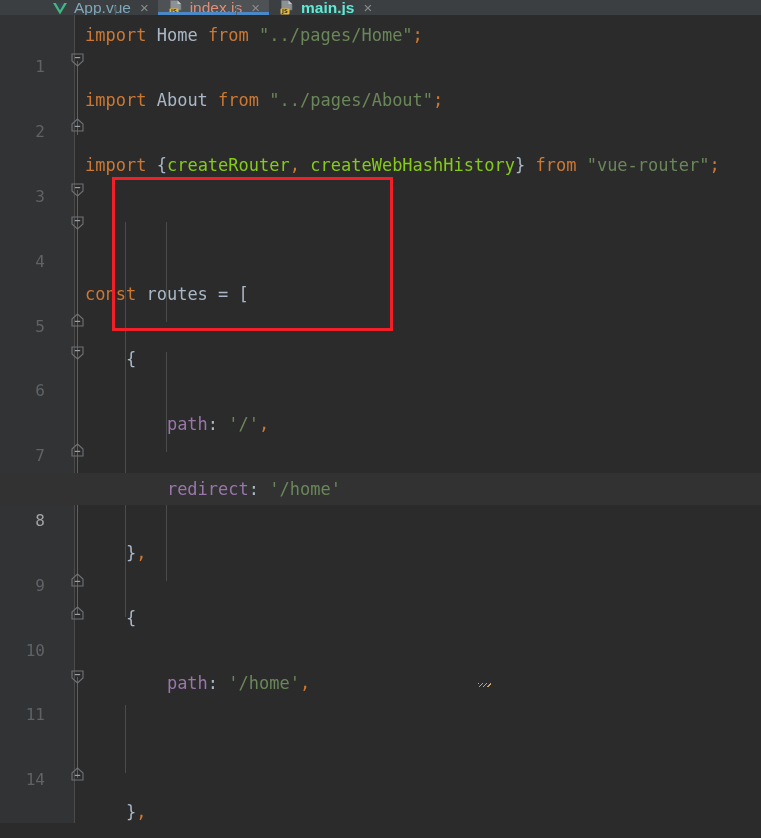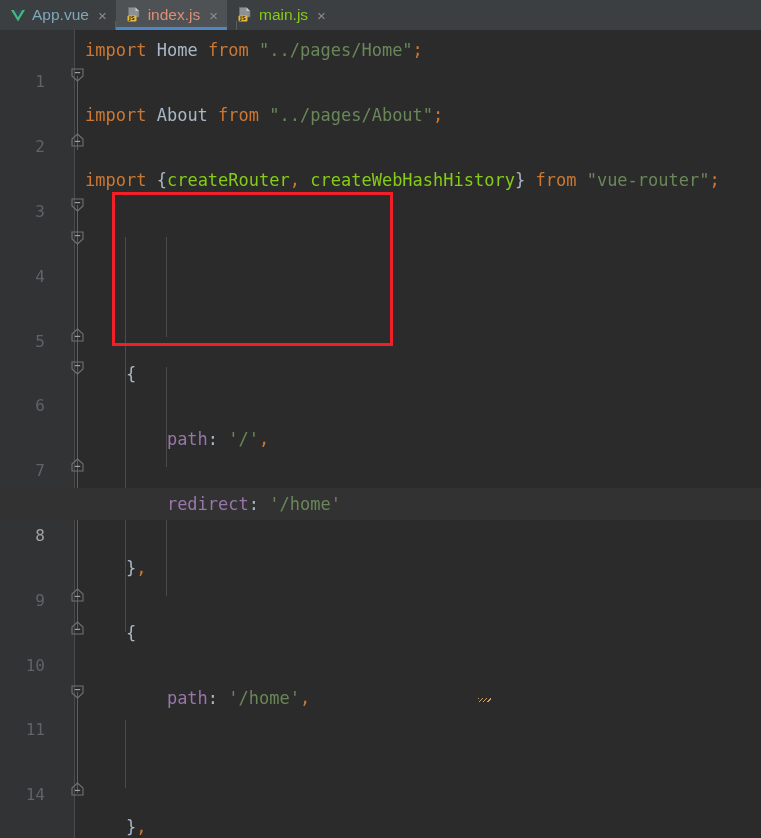--- a/index.html
+++ b/index.html
@@ -10,25 +10,26 @@
   body {
     width: 761px;
     height: 838px;
     overflow: hidden;
     font-family: "DejaVu Sans Mono", monospace;
   }
 
   
   #tabbar {
     position: relative;
-    height: 30px;
+    height: 15px;
     background: #3C3F41;
     display: flex;
     align-items: stretch;
     box-sizing: border-box;
+    padding-left: 42px;
   }
   .tab {
     display: flex;
     align-items: center;
     gap: 6px;
     padding: 0 9px 0 10px;
     position: relative;
     font-family: "Liberation Sans", sans-serif;
     font-size: 15.5px;
     cursor: default;
@@ -40,21 +41,21 @@
   .tab.active::after {
     content: "";
     position: absolute;
     left: 0; right: 0; bottom: 0;
     height: 3px;
     background: #4A88C7;
   }
   .tab-label { white-space: nowrap; }
   .tab-label.vue   { color: #7EA7B8; }
   .tab-label.js-active { color: #E08D78; }
-  .tab-label.js    { color: #84cc16; }
+  .tab-label.js    { color: #5eead4; font-weight: bold; }
   .tab-close {
     color: #8C8C8C;
     font-size: 15px;
     line-height: 1;
     margin-left: 3px;
     font-family: "Liberation Sans", sans-serif;
   }
 
   
   .icon-vue {
@@ -332,20 +333,21 @@
     <span class="code"><span class="kw">import</span> <span class="brk">{</span><span class="fn">createRouter</span><span class="pun">,</span> <span class="fn">createWebHashHistory</span><span class="brk">}</span> <span class="kw">from</span> <span class="str">"vue-router"</span><span class="pun">;</span></span>
   </div>
 
   <div class="row" style="top:101.2px;">
     <span class="lineno">4</span>
     <span class="code"></span>
   </div>
 
   <div class="row" style="top:133.6px;">
     <span class="lineno">5</span>
+    <span class="code"><span class="kw">const</span> <span class="id">routes</span> <span class="id">=</span> <span class="brk">[</span></span>
   </div>
 
   <div class="row" style="top:166px;">
     <span class="lineno">6</span>
     <span class="code">    <span class="brk">{</span></span>
   </div>
 
   <div class="row" style="top:198.4px;">
     <span class="lineno">7</span>
     <span class="code">        <span class="prop">path</span><span class="id">:</span> <span class="str">'/'</span><span class="pun">,</span></span>

